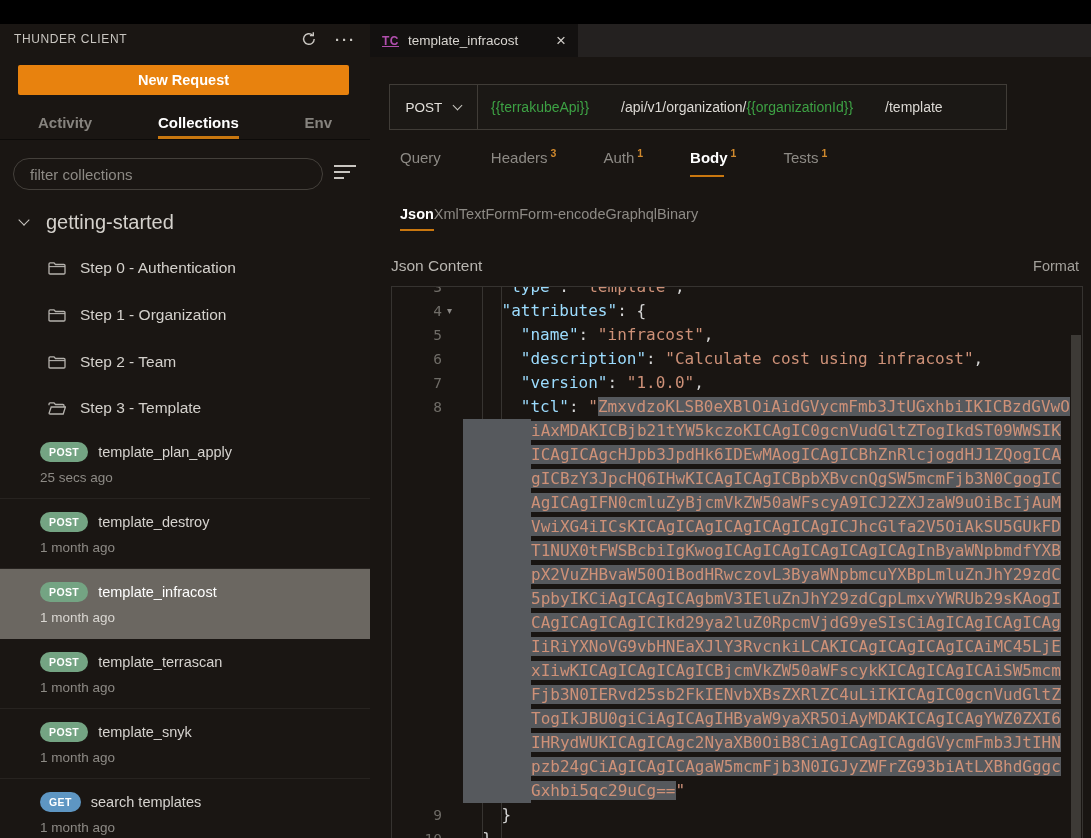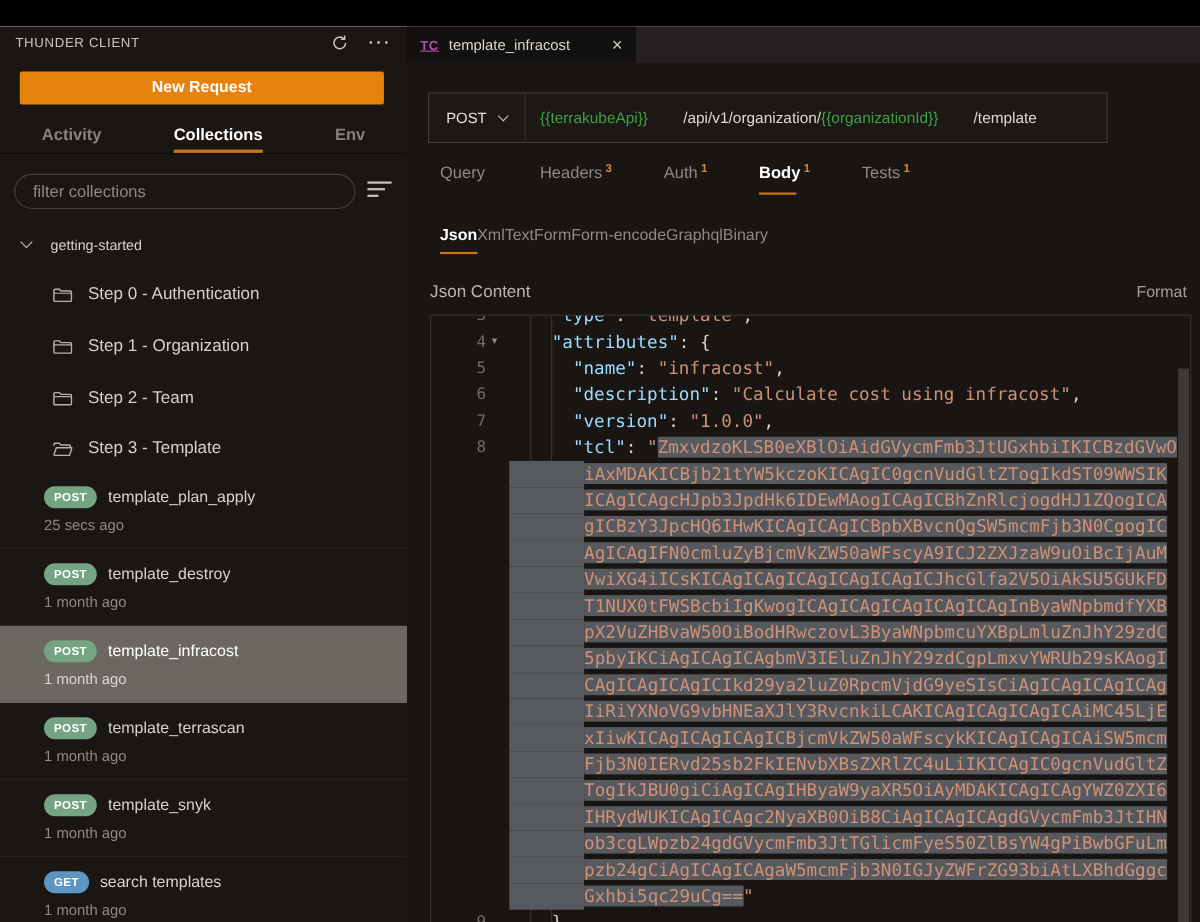--- a/index.html
+++ b/index.html
@@ -30,21 +30,21 @@
   .filter-input::placeholder{ color:#8d8a85; }
   .sort-icon{ position:absolute; right:2px; top:7px; width:24px; height:18px; cursor:pointer; }
   .sort-icon i{ display:block; height:2px; background:#c9c6c1; margin-bottom:4px; }
   .sort-icon i:nth-child(1){ width:22px; } .sort-icon i:nth-child(2){ width:16px; }
   .sort-icon i:nth-child(3){ width:10px; }
 
   .tree-root{ position:absolute; top:183px; left:0; right:0; height:30px; display:flex;
               align-items:center; padding-left:20px; cursor:pointer; }
   .chev{ width:8px; height:8px; border-right:1.6px solid #c9c6c1; border-bottom:1.6px solid #c9c6c1;
          transform:rotate(45deg); margin-right:18px; margin-top:-4px; }
-  .tree-root-label{ color:#d4d1cc; font-size:13px; }
+  .tree-root-label{ color:#d4d1cc; font-size:20px; }
   .folder-row{ position:absolute; left:0; right:0; height:32px; display:flex; align-items:center;
                padding-left:48px; cursor:pointer; }
   .folder-row svg{ margin-right:14px; flex:none; }
   .folder-label{ color:#d4d1cc; font-size:15.5px; }
   #folder0{ top:228px; } #folder1{ top:275px; } #folder2{ top:322px; } #folder3{ top:368px; }
 
   .req-list{ position:absolute; top:405px; left:0; right:0; }
   .req-row{ height:70px; padding:13px 0 0 40px; border-bottom:1px solid #272320; cursor:pointer; }
   .req-row.selected{ background:#6b6761; border-bottom-color:#6b6761; }
   .badge{ display:inline-block; height:20px; line-height:20px; border-radius:10px; padding:0 9px;
@@ -340,24 +340,20 @@
           <div class="cl wrap">
             <span class="num"></span>
             <span class="txt"><span class="tk-w"></span><span class="tk-x">TogIkJBU0giCiAgICAgIHByaW9yaXR5OiAyMDAKICAgICAgYWZ0ZXI6</span></span>
           </div>
           <div class="cl wrap">
             <span class="num"></span>
             <span class="txt"><span class="tk-w"></span><span class="tk-x">IHRydWUKICAgICAgc2NyaXB0OiB8CiAgICAgICAgdGVycmFmb3JtIHN</span></span>
           </div>
           <div class="cl wrap">
             <span class="num"></span>
-            <span class="txt"><span class="tk-w"></span><span class="tk-x">ob3cgLWpzb24gdGVycmFmb3JtTGlicmFyeS50ZlBsYW4gPiBwbGFuLm</span></span>
-          </div>
-          <div class="cl wrap">
-            <span class="num"></span>
             <span class="txt"><span class="tk-w"></span><span class="tk-x">pzb24gCiAgICAgICAgaW5mcmFjb3N0IGJyZWFrZG93biAtLXBhdGggc</span></span>
           </div>
           <div class="cl wrap">
             <span class="num"></span>
             <span class="txt"><span class="tk-w"></span><span class="tk-x">Gxhbi5qc29uCg==</span><span class="tk-s">"</span></span>
           </div>
           <div class="cl">
             <span class="num">9</span>
             <span class="txt"><span class="tk-p">    }</span></span>
           </div>

